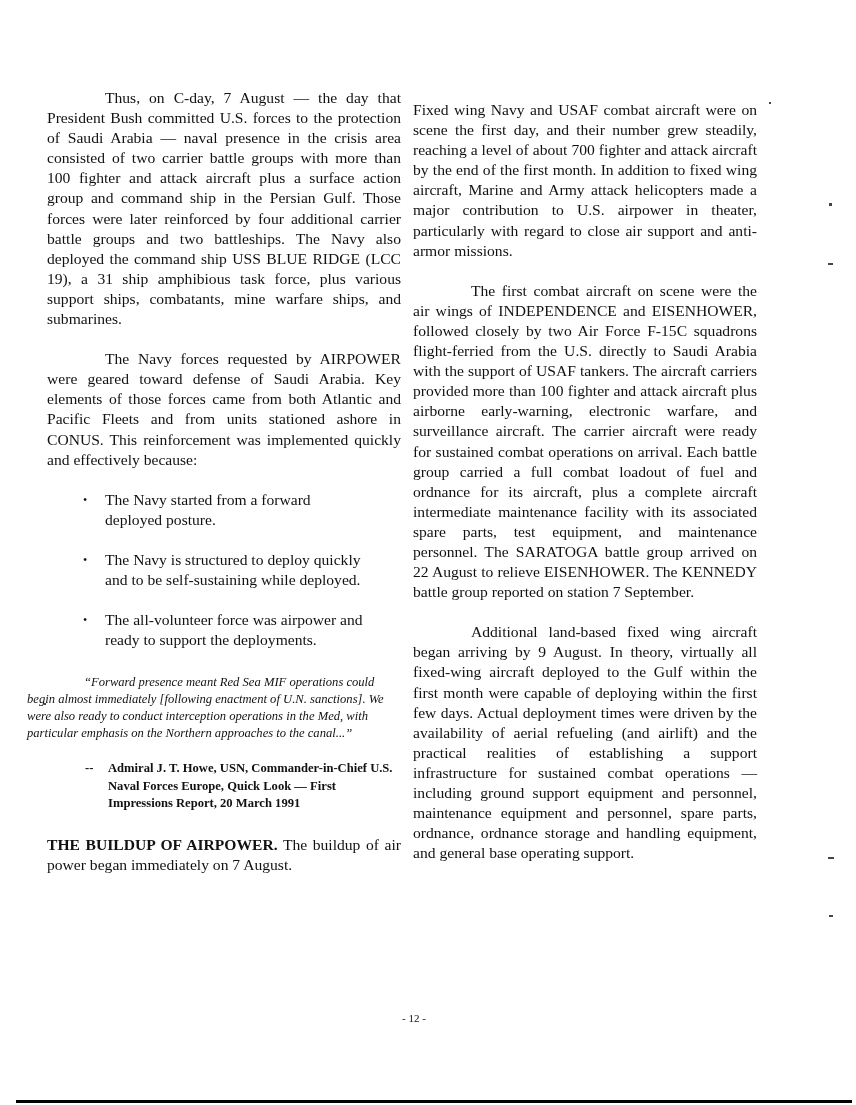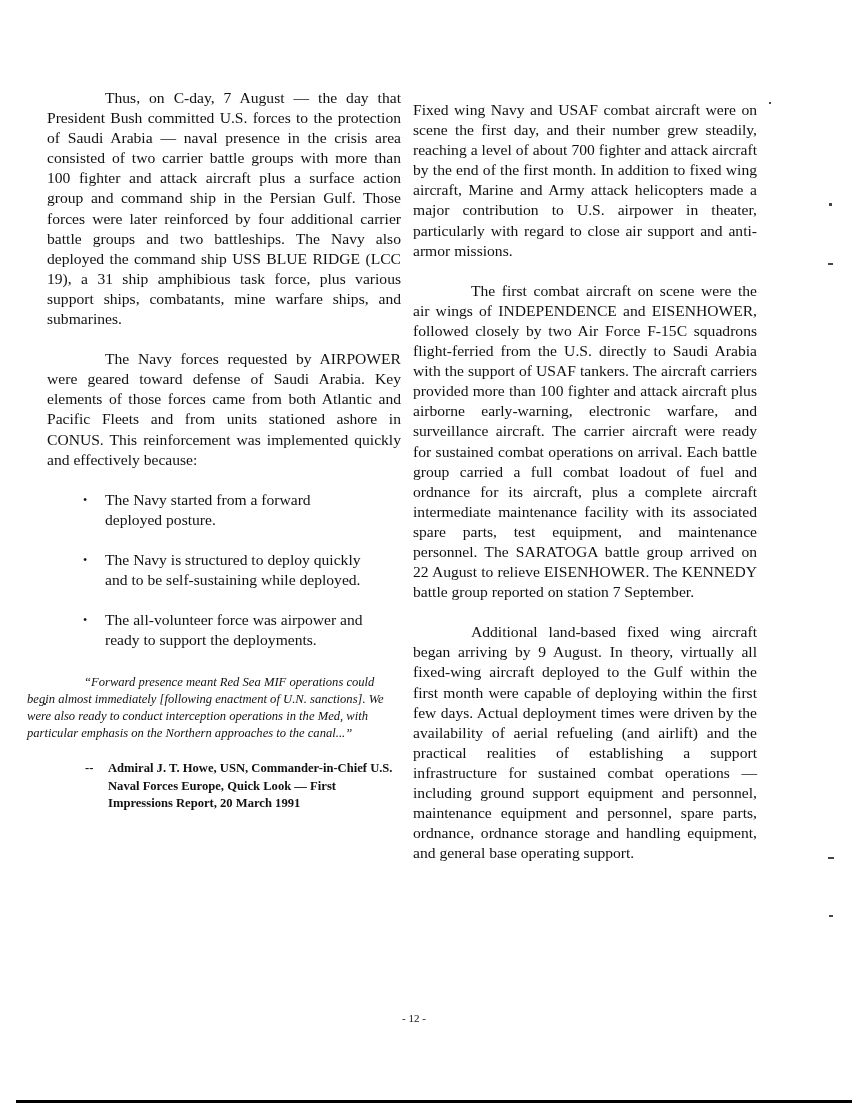--- a/index.html
+++ b/index.html
@@ -59,20 +59,24 @@
     <li>
       <span class="bullet">•</span>
       <span>The all-volunteer force was airpower and ready to support the deployments.</span>
     </li>
   </ul>
   <div class="quote"><span class="q-indent"></span><span>“Forward presence meant Red Sea MIF operations could begin almost immediately [following enactment of U.N. sanctions].  We were also ready to conduct interception operations in the Med, with particular emphasis on the Northern approaches to the canal...”</span></div>
   <div class="attrib">
     <span class="dash">--</span>
     <span>Admiral J. T. Howe, USN, Commander-in-Chief U.S. Naval Forces Europe, Quick Look — First Impressions Report, 20 March 1991</span>
   </div>
+  <p>
+    <span class="runin">THE BUILDUP OF AIRPOWER.</span>
+    <span>The buildup of air power began immediately on 7 August.</span>
+  </p>
 </div>
 
 <div class="col col-right">
   <p>Fixed wing Navy and USAF combat aircraft were on scene the first day, and their number grew steadily, reaching a level of about 700 fighter and attack aircraft by the end of the first month.  In addition to fixed wing aircraft, Marine and Army attack helicopters made a major contribution to U.S. airpower in theater, particularly with regard to close air support and anti-armor missions.</p>
   <p class="indent">The first combat aircraft on scene were the air wings of INDEPENDENCE and EISENHOWER, followed closely by two Air Force F-15C squadrons flight-ferried from the U.S. directly to Saudi Arabia with the support of USAF tankers.  The aircraft carriers provided more than 100 fighter and attack aircraft plus airborne early-warning, electronic warfare, and surveillance aircraft.  The carrier aircraft were ready for sustained combat operations on arrival.  Each battle group carried a full combat loadout of fuel and ordnance for its aircraft, plus a complete aircraft intermediate maintenance facility with its associated spare parts, test equipment, and maintenance personnel.  The SARATOGA battle group arrived on 22 August to relieve EISENHOWER.  The KENNEDY battle group reported on station 7 September.</p>
   <p class="indent">Additional land-based fixed wing aircraft began arriving by 9 August.  In theory, virtually all fixed-wing aircraft deployed to the Gulf within the first month were capable of deploying within the first few days.  Actual deployment times were driven by the availability of aerial refueling (and airlift) and the practical realities of establishing a support infrastructure for sustained combat operations — including ground support equipment and personnel, maintenance equipment and personnel, spare parts, ordnance, ordnance storage and handling equipment, and general base operating support.</p>
 </div>
 
 <div class="page-num">- 12 -</div>
 <div class="rule"></div>

